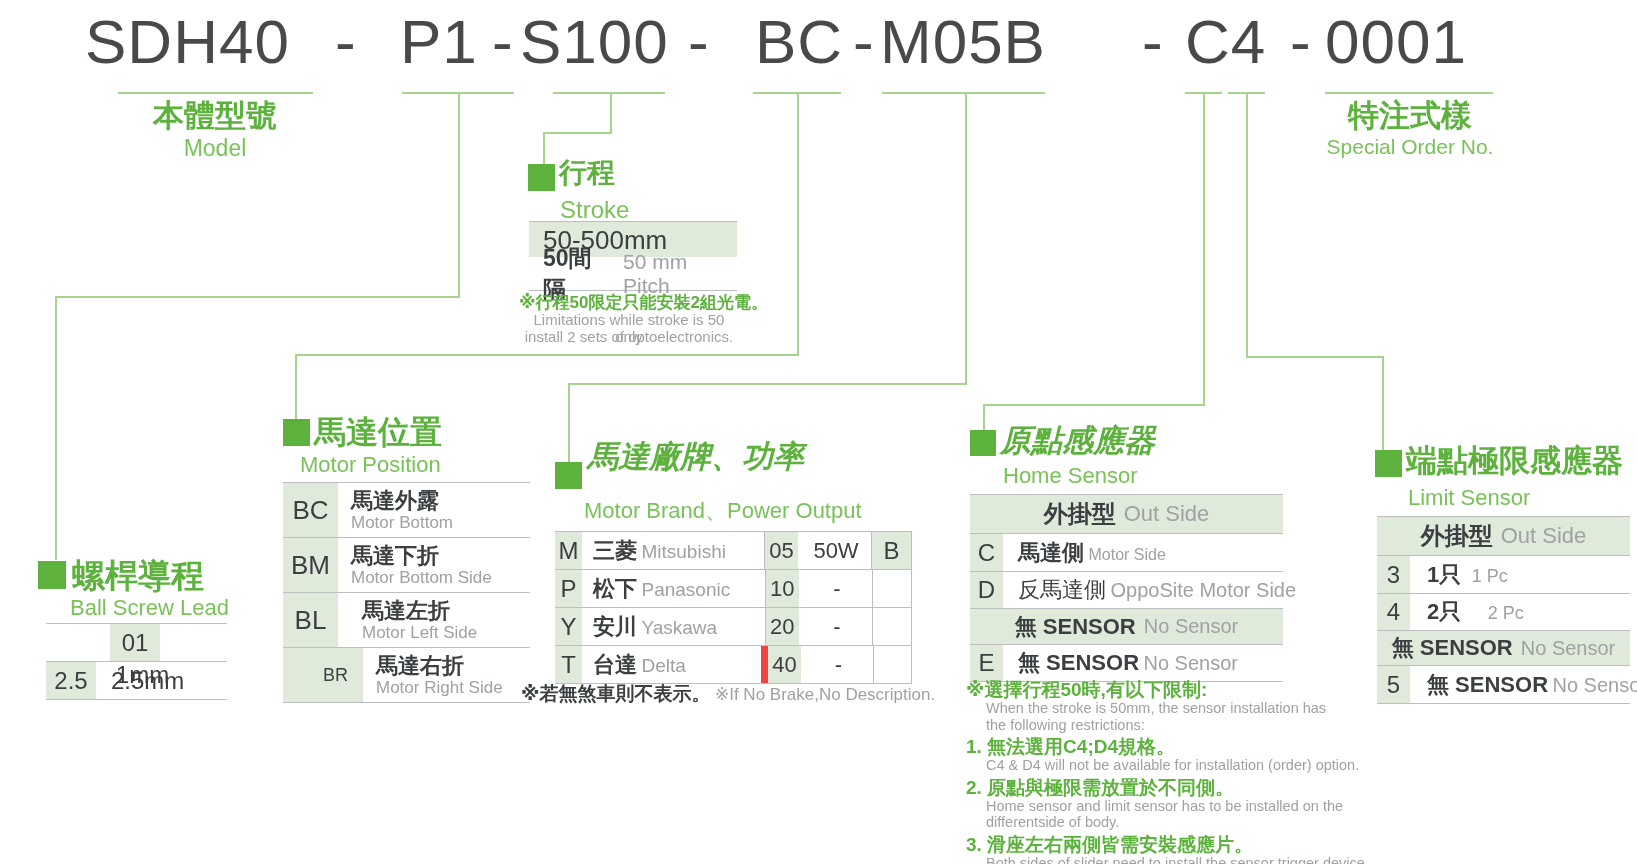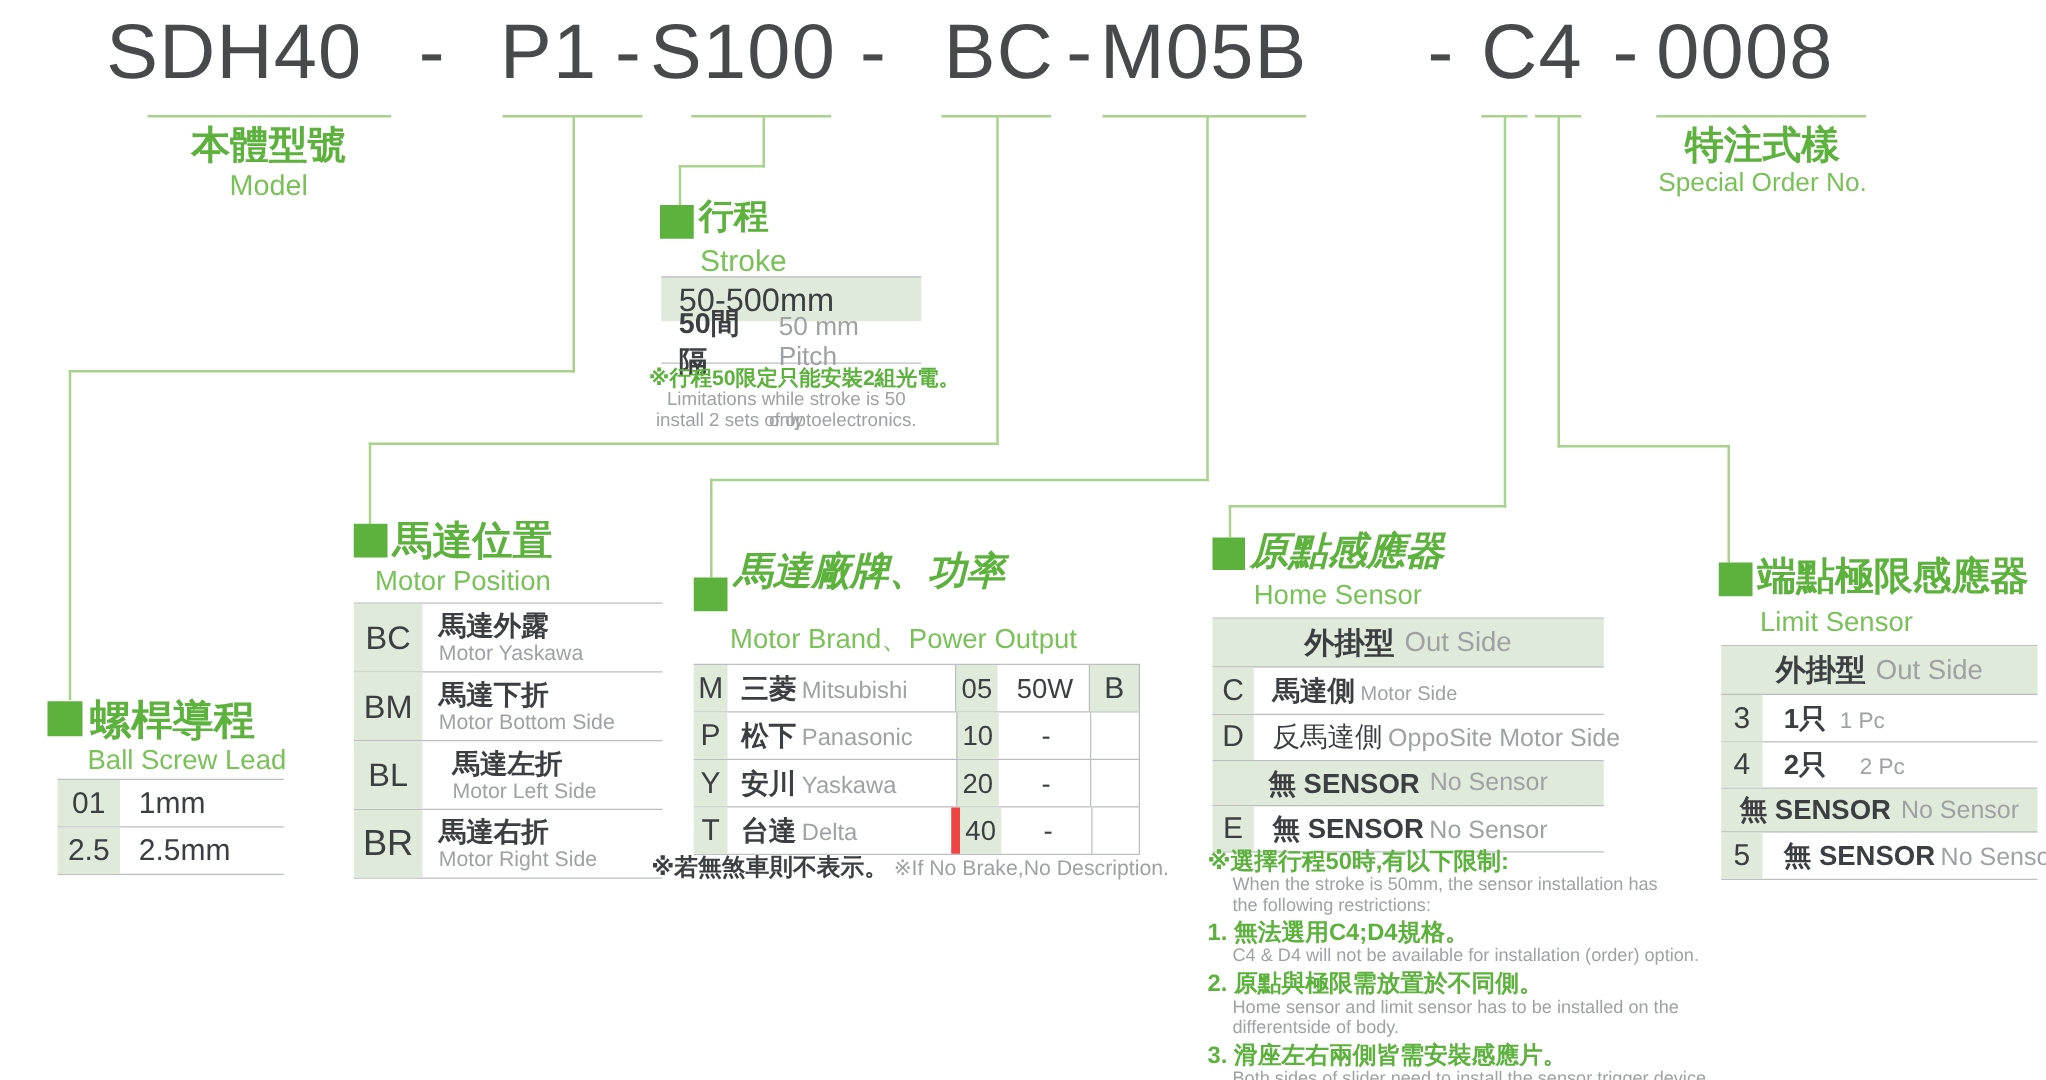--- a/index.html
+++ b/index.html
@@ -33,21 +33,21 @@
     <span class="title-part" style="left:400px;">P1</span>
     <span class="title-part" style="left:492px;">-</span>
     <span class="title-part" style="left:520px;">S100</span>
     <span class="title-part" style="left:688px;">-</span>
     <span class="title-part" style="left:755px;">BC</span>
     <span class="title-part" style="left:853px;">-</span>
     <span class="title-part" style="left:880px;">M05B</span>
     <span class="title-part" style="left:1142px;">-</span>
     <span class="title-part" style="left:1185px;">C4</span>
     <span class="title-part" style="left:1290px;">-</span>
-    <span class="title-part" style="left:1325px;">0008</span>
+    <span class="title-part" style="left:1325px;">0001</span>
   </div>
 
   <div class="ln" style="left:118px;top:92px;width:195px;height:2px;"></div>
   <div class="ln" style="left:402px;top:92px;width:112px;height:2px;"></div>
   <div class="ln" style="left:553px;top:92px;width:112px;height:2px;"></div>
   <div class="ln" style="left:753px;top:92px;width:88px;height:2px;"></div>
   <div class="ln" style="left:882px;top:92px;width:163px;height:2px;"></div>
   <div class="ln" style="left:1185px;top:92px;width:37px;height:2px;"></div>
   <div class="ln" style="left:1228px;top:92px;width:37px;height:2px;"></div>
   <div class="ln" style="left:1325px;top:92px;width:168px;height:2px;"></div>
@@ -84,59 +84,59 @@
   <div class="abs" style="left:1295px;top:98px;width:230px;text-align:center;">
     <div class="zh-head" style="font-size:31px;line-height:36px;">特注式樣</div>
     <div class="en-head" style="font-size:21px;line-height:26px;">Special Order No.</div>
   </div>
 
   <div>
     <div class="sq" style="left:38px;top:561px;width:28px;height:28px;"></div>
     <div class="abs zh-head" style="left:72px;top:554px;font-size:33px;">螺桿導程</div>
     <div class="abs en-head" style="left:70px;top:595px;font-size:22px;">Ball Screw Lead</div>
     <div class="abs" style="left:46px;top:623px;width:181px;border-top:1px solid #bcbec0;">
-      <div class="tblrow" style="height:37px;">
+      <div class="tblrow" style="height:37px;flex-direction:column;">
         <div class="code-cell dark" style="width:50px;font-size:24px;">01</div>
         <div class="dark" style="font-size:24px;padding-left:12px;">1mm</div>
       </div>
       <div class="tblrow" style="height:37px;">
         <div class="code-cell dark" style="width:50px;font-size:24px;">2.5</div>
         <div class="dark" style="font-size:24px;padding-left:12px;">2.5mm</div>
       </div>
     </div>
   </div>
 
   <div>
     <div class="sq" style="left:283px;top:419px;width:27px;height:27px;"></div>
     <div class="abs zh-head" style="left:314px;top:411px;font-size:32px;">馬達位置</div>
     <div class="abs en-head" style="left:300px;top:452px;font-size:22px;">Motor Position</div>
     <div class="abs" style="left:283px;top:482px;width:247px;border-top:1px solid #bcbec0;">
       <div class="tblrow" style="height:54px;">
         <div class="code-cell dark" style="width:55px;font-size:26px;">BC</div>
         <div style="padding-left:10px;">
           <div class="dark" style="font-size:22px;font-weight:bold;line-height:24px;">馬達外露</div>
-          <div class="gray" style="font-size:17px;line-height:19px;">Motor Yaskawa</div>
+          <div class="gray" style="font-size:17px;line-height:19px;">Motor Bottom</div>
         </div>
       </div>
       <div class="tblrow" style="height:54px;">
         <div class="code-cell dark" style="width:55px;font-size:26px;">BM</div>
         <div style="padding-left:10px;">
           <div class="dark" style="font-size:22px;font-weight:bold;line-height:24px;">馬達下折</div>
           <div class="gray" style="font-size:17px;line-height:19px;">Motor Bottom Side</div>
         </div>
       </div>
       <div class="tblrow" style="height:54px;gap:11px;">
         <div class="code-cell dark" style="width:55px;font-size:26px;">BL</div>
         <div style="padding-left:10px;">
           <div class="dark" style="font-size:22px;font-weight:bold;line-height:24px;">馬達左折</div>
           <div class="gray" style="font-size:17px;line-height:19px;">Motor Left Side</div>
         </div>
       </div>
       <div class="tblrow" style="height:54px;">
-        <div class="code-cell dark" style="width:55px;font-size:29px;">BR</div>
+        <div class="code-cell dark" style="width:55px;font-size:18px;padding-left:25px;">BR</div>
         <div style="padding-left:10px;">
           <div class="dark" style="font-size:22px;font-weight:bold;line-height:24px;">馬達右折</div>
           <div class="gray" style="font-size:17px;line-height:19px;">Motor Right Side</div>
         </div>
       </div>
     </div>
   </div>
 
   <div>
     <div class="sq" style="left:528px;top:164px;width:27px;height:27px;"></div>

